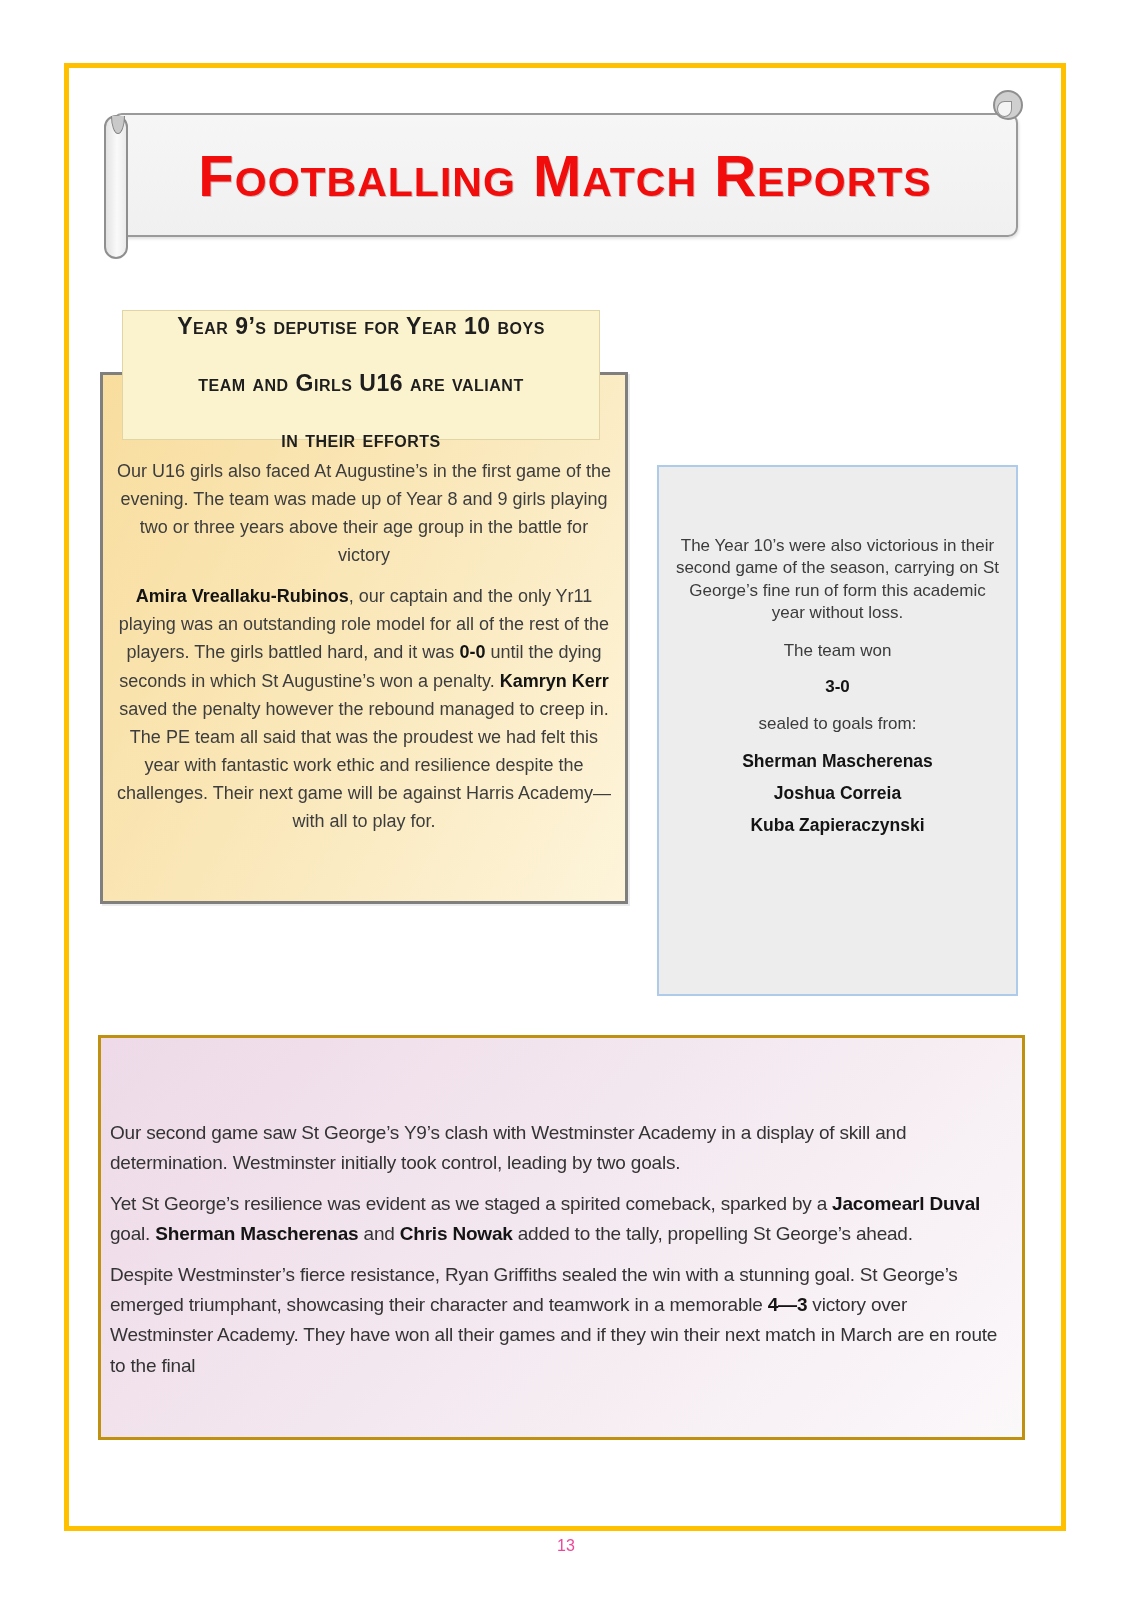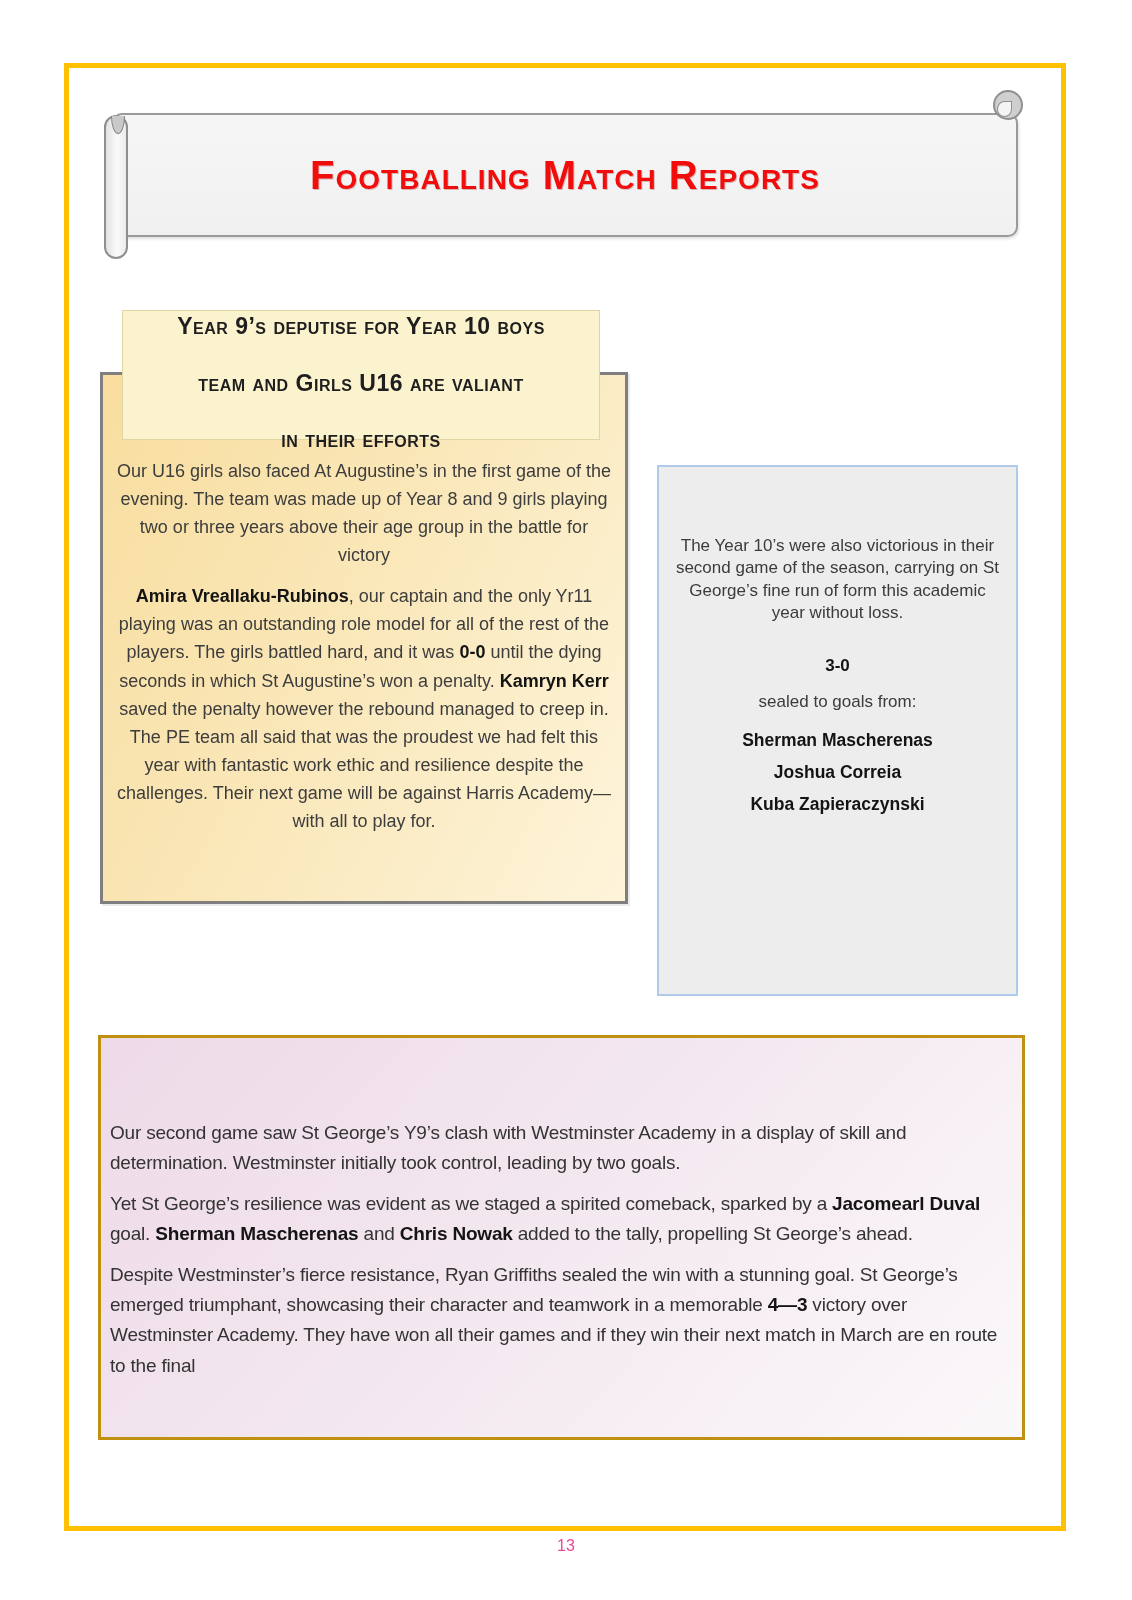--- a/index.html
+++ b/index.html
@@ -14,21 +14,21 @@
   }
   
   .banner-main{
     position:absolute;left:112px;top:113px;width:906px;height:124px;
     background:linear-gradient(#f6f6f6,#f0f0f0);
     border:2px solid #9a9a9a;border-radius:10px;box-sizing:border-box;
     box-shadow:1px 2px 3px rgba(0,0,0,.12);
     display:flex;align-items:center;justify-content:center;z-index:1;
   }
   .title{
-    margin:0;font-size:40px;font-weight:bold;font-variant:small-caps;
+    margin:0;font-size:58px;font-weight:bold;font-variant:small-caps;
     letter-spacing:1px;color:#f20d0d;white-space:nowrap;
     text-shadow:1px 1px 0 rgba(120,0,0,.25);
   }
   .roll-left{
     position:absolute;left:104px;top:115px;width:24px;height:144px;
     background:linear-gradient(to right,#e2e2e2,#fafafa 55%,#ebebeb);
     border:2px solid #8f8f8f;border-radius:12px;box-sizing:border-box;z-index:2;
   }
   .roll-left::after{
     content:"";position:absolute;left:5px;top:-1px;width:12px;height:17px;
@@ -62,21 +62,21 @@
     box-shadow:2px 2px 0 rgba(0,0,0,.08);
   }
   .girls-box p{margin:0 0 13px;}
   
   .result-box{
     position:absolute;left:657px;top:465px;width:361px;height:531px;
     box-sizing:border-box;background:#EDEDED;border:2px solid #AECBEA;
     padding:68px 16px 0;text-align:center;color:#3b3b3b;
     font-size:17px;line-height:1.32;
   }
-  .result-box .intro{margin:0 0 30px;text-align:center;}
+  .result-box .intro{margin:0 0 15px;text-align:center;}
   .result-box .won{margin:0 0 14px;}
   .result-box .score{margin:0 0 14px;font-weight:bold;color:#141414;}
   .result-box .thanks{margin:0 0 15px;}
   .result-box .scorer{margin:0 0 9px;font-weight:bold;color:#141414;font-size:17.5px;}
   
   .report-box{
     position:absolute;left:98px;top:1035px;width:927px;height:405px;
     box-sizing:border-box;border:3px solid #C09010;
     background:linear-gradient(133deg,#EEDAE8 0%,#F3E7EF 45%,#FBF8FA 100%);
     padding:80px 12px 0 9px;font-size:19px;line-height:1.6;color:#333333;
@@ -108,20 +108,21 @@
     <span class="hline">team and Girls U16 are valiant</span>
     <span class="hline">in their efforts</span>
   </div>
   <div class="girls-box">
     <p><span>Our U16 girls also faced At Augustine’s in the first game of the evening. The team was made up of Year 8 and 9 girls playing two or three years above their age group in the battle for victory</span></p>
     <p><span class="b">Amira Vreallaku-Rubinos</span><span>, our captain and the only Yr11 playing was an outstanding role model for all of the rest of the players. The girls battled hard, and it was </span><span class="b">0-0</span><span> until the dying seconds in which St Augustine’s won a penalty.  </span><span class="b">Kamryn Kerr</span><span> saved the penalty however the rebound managed to creep in. The PE team all said that was the proudest we had felt this year with fantastic work ethic and resilience despite the challenges. Their next game will be against Harris Academy—with all to play for.</span></p>
   </div>
 
   <div class="result-box">
     <p class="intro">The Year 10’s were also victorious in their second game of the season, carrying on St George’s fine run of form this academic year without loss.</p>
+    <p class="won">The team won</p>
     <p class="score">3-0</p>
     <p class="thanks">sealed to goals from:</p>
     <p class="scorer">Sherman Mascherenas</p>
     <p class="scorer">Joshua Correia</p>
     <p class="scorer">Kuba Zapieraczynski</p>
   </div>
 
   <div class="report-box">
     <p><span>Our second game saw St George’s Y9’s clash with Westminster Academy in a display of skill and determination.  Westminster initially took control, leading by two goals.</span></p>
     <p><span>Yet St George’s resilience was evident  as we staged a spirited comeback, sparked by a </span><span class="b">Jacomearl Duval</span><span> goal.  </span><span class="b">Sherman Mascherenas</span><span> and </span><span class="b">Chris Nowak</span><span> added to the tally, propelling St George’s ahead.</span></p>

